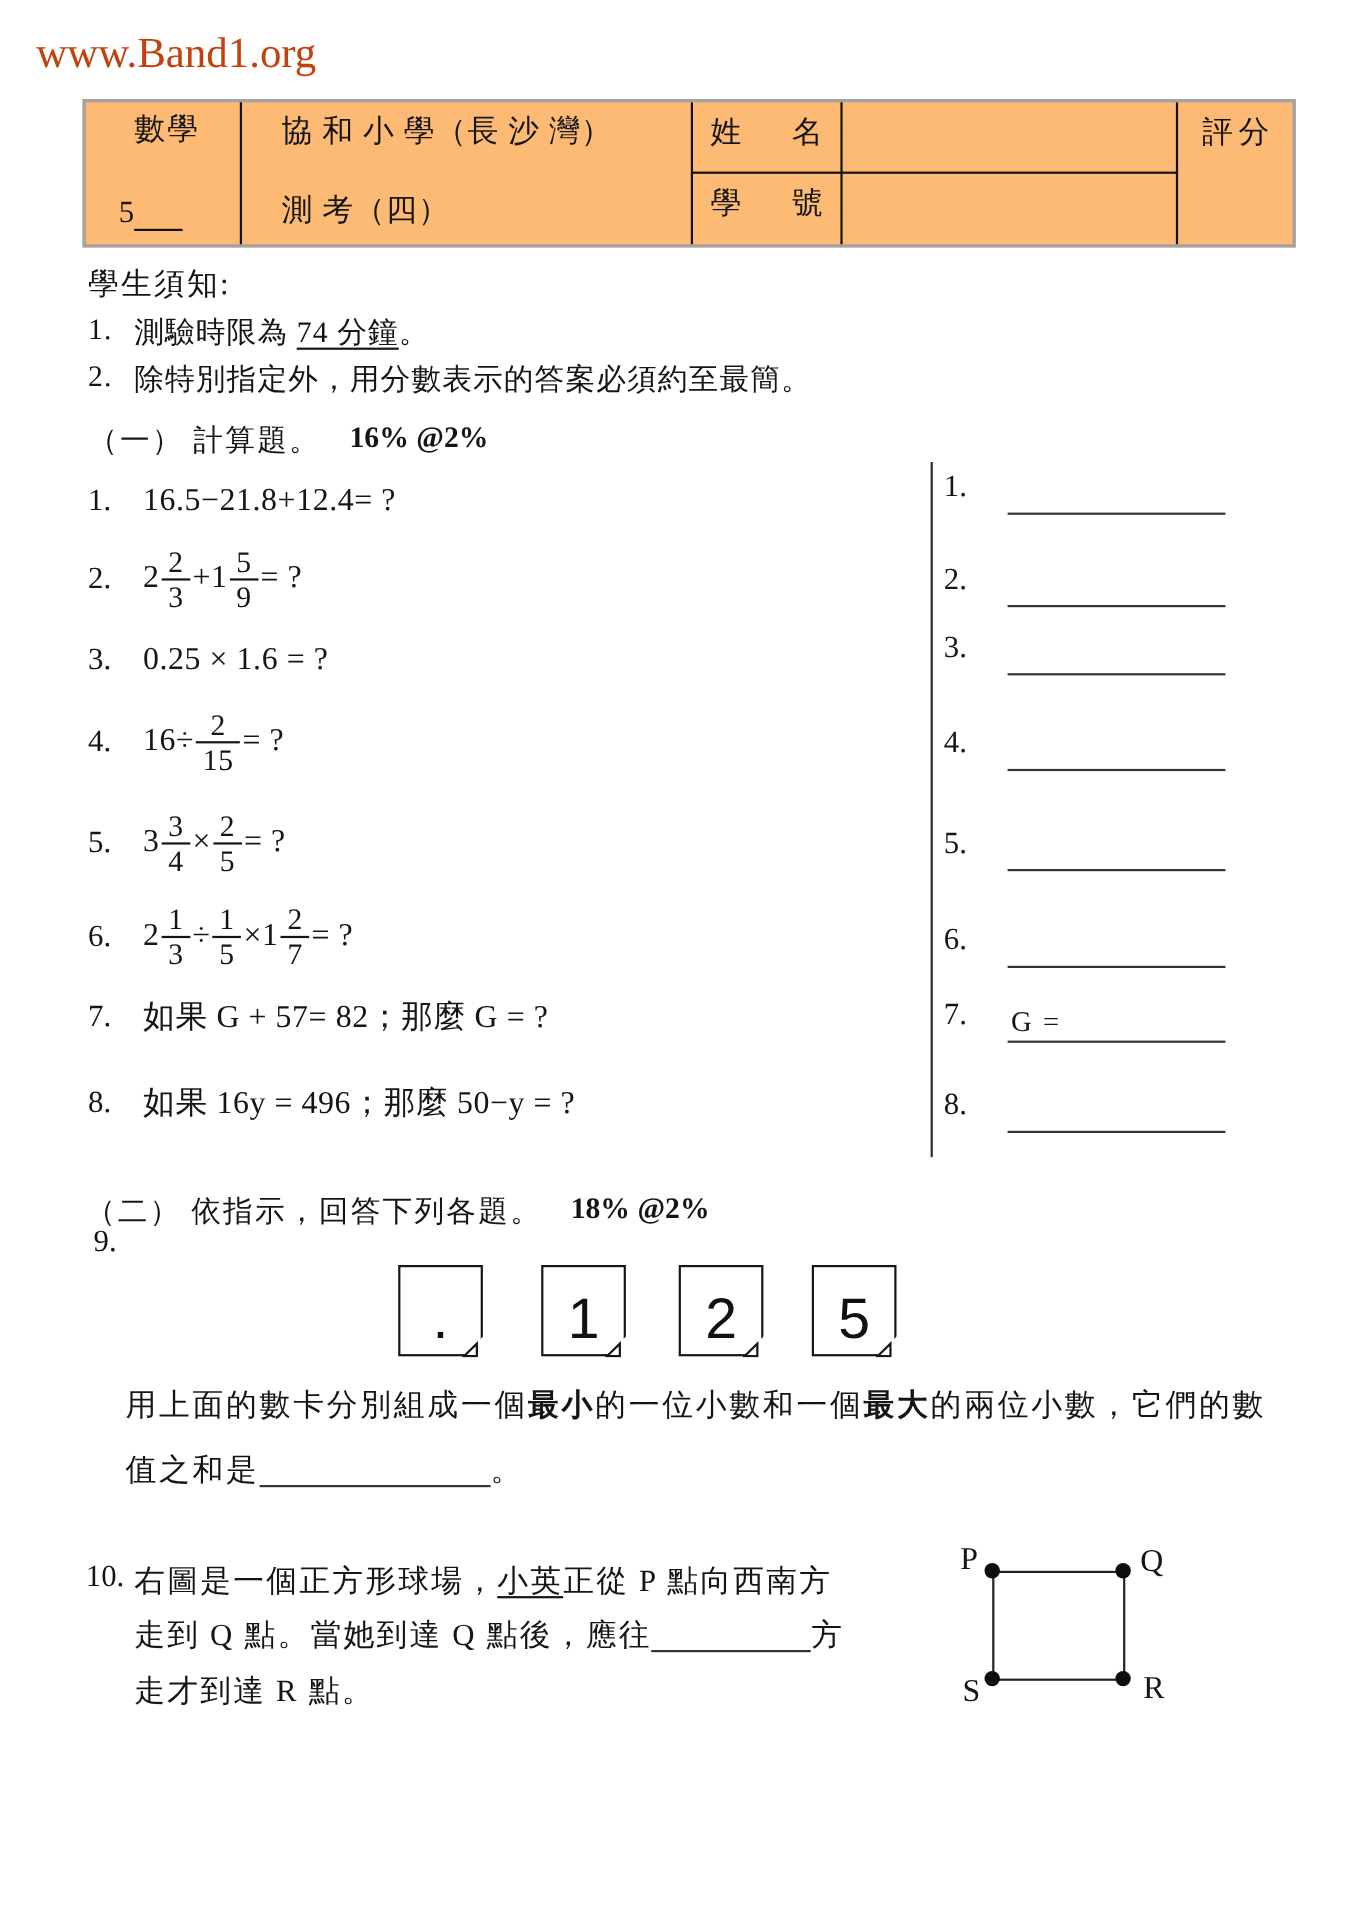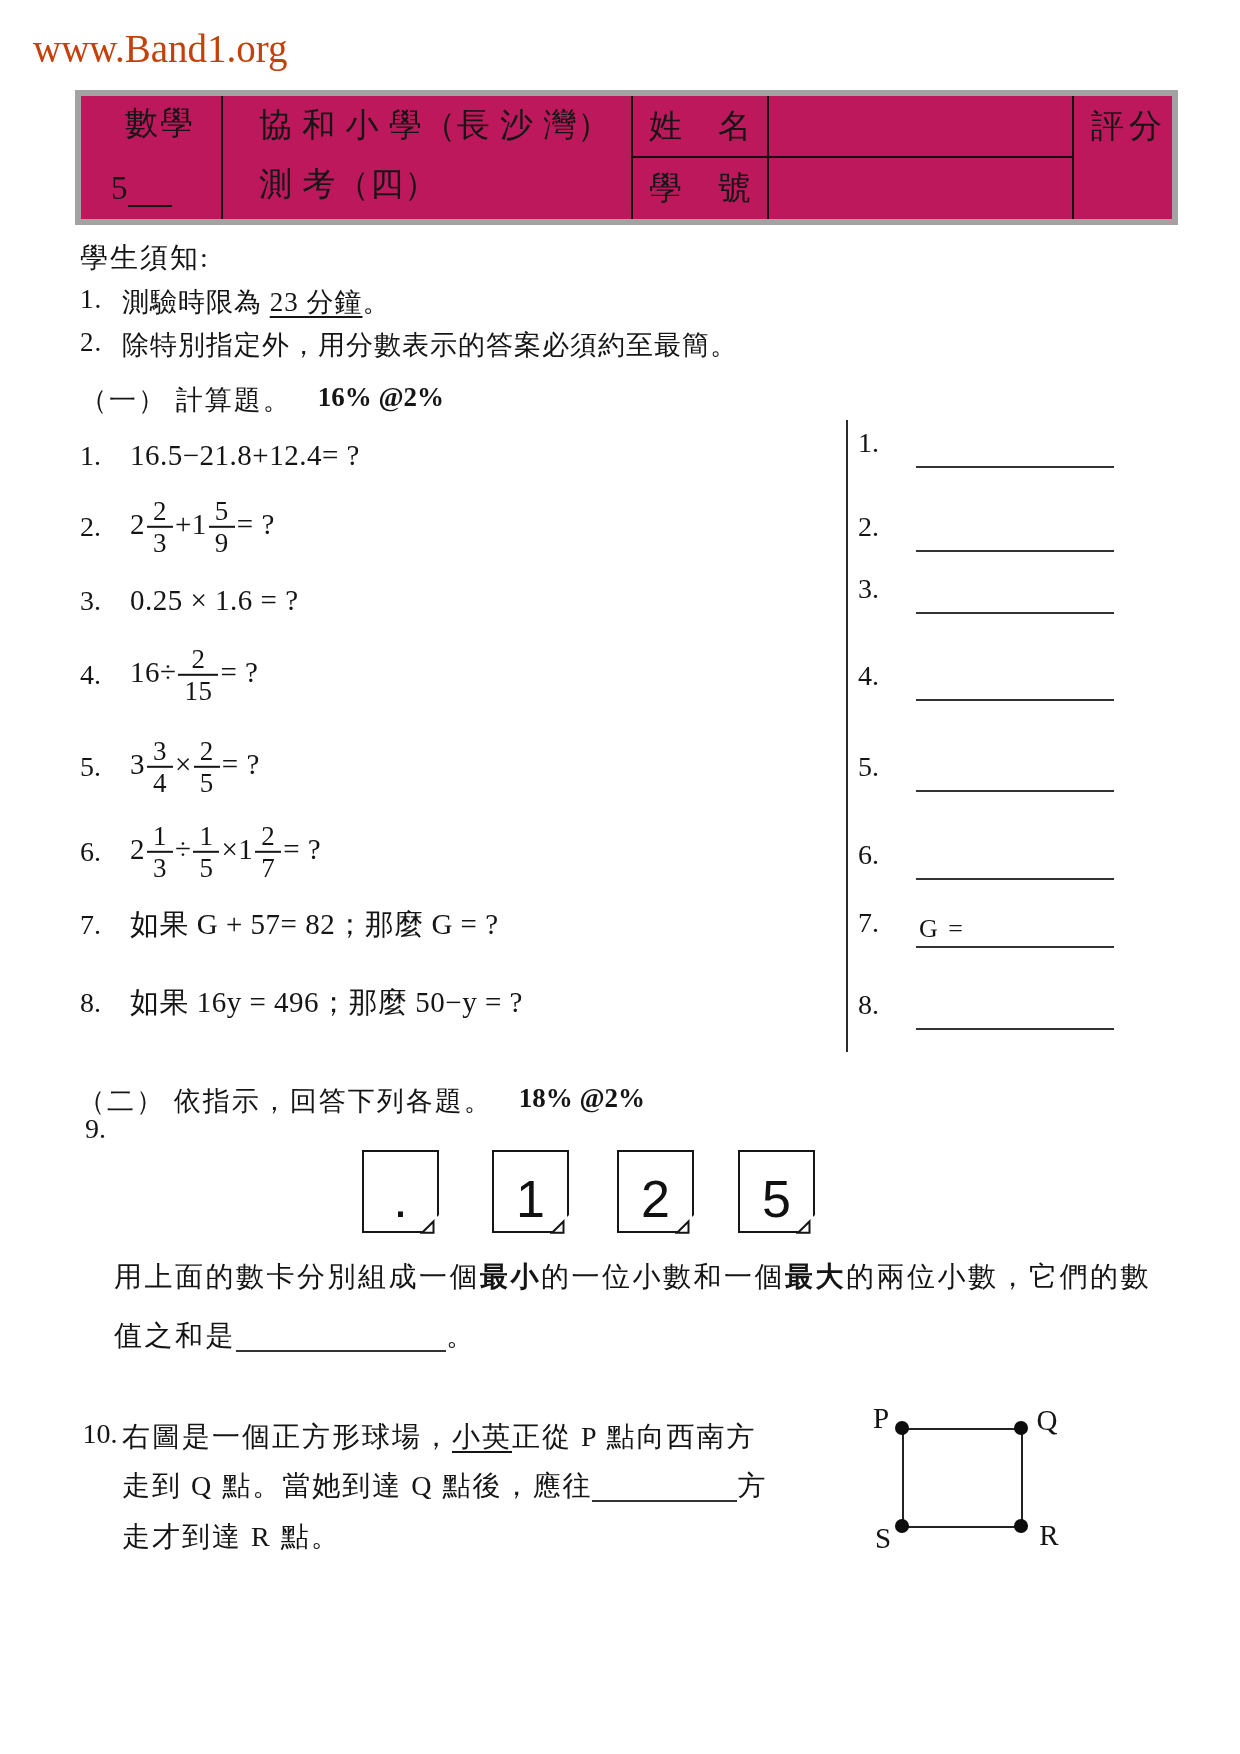--- a/index.html
+++ b/index.html
@@ -8,23 +8,23 @@
     font-family:"Liberation Serif","DejaVu Serif",serif;color:#151515;
     overflow:hidden;margin:0 auto;
   }
   .abs{position:absolute;}
 
   
   .site-url{left:33px;top:26px;font-family:Liberation Serif, serif;
     font-size:39px;color:#c2410c;}
 
   
-  .header-table{left:75px;top:90px;width:1103px;height:135px;border:6px solid #a3a3a3;
+  .header-table{left:75px;top:90px;width:1103px;height:135px;border:3px solid #a3a3a3;
     display:grid;grid-template-columns:142px 410px 136px 305px 110px;grid-template-rows:1fr 1fr;
-    box-sizing:border-box;background:#be185d;font-size:33px;}
+    box-sizing:border-box;background:#fdba74;font-size:28px;}
   .ht-cell{box-sizing:border-box;}
   .cell-subject{grid-column:1;grid-row:1/3;border-right:2.5px solid #111;
     display:flex;flex-direction:column;justify-content:space-between;padding:5px 0 12px 30px;}
   .cell-subject .subject{text-indent:14px;letter-spacing:2px;}
   .class-line{display:flex;align-items:flex-end;}
   .class-blank{display:inline-block;width:44px;border-bottom:2.5px solid #111;height:26px;}
   .cell-school{grid-column:2;grid-row:1/3;border-right:2.5px solid #111;
     display:flex;flex-direction:column;justify-content:space-between;padding:7px 0 12px 36px;letter-spacing:1px;}
   .cell-label{display:block;text-align:justify;text-align-last:justify;padding:8px 16px 0 16px;}
   .cell-name-label{grid-column:3;grid-row:1;border-right:2px solid #111;border-bottom:2.5px solid #111;}
@@ -98,21 +98,21 @@
     <div class="ht-cell cell-name-label cell-label">姓 名</div>
     <div class="ht-cell cell-name-value"></div>
     <div class="ht-cell cell-class-label cell-label">學 號</div>
     <div class="ht-cell cell-class-value"></div>
     <div class="ht-cell cell-score">評分</div>
   </div>
 
   <div class="abs notice-title">學生須知:</div>
   <div class="abs notice-row cn" style="left:80px;top:284px;">
     <span class="n-no">1.</span>
-    <span class="rich"><span>測驗時限為 </span><span class="ul">23 分鐘</span><span>。</span></span>
+    <span class="rich"><span>測驗時限為 </span><span class="ul">74 分鐘</span><span>。</span></span>
   </div>
   <div class="abs notice-row cn" style="left:80px;top:327px;">
     <span class="n-no">2.</span>
     <span class="rich"><span>除特別指定外，用分數表示的答案必須約至最簡。</span></span>
   </div>
 
   <div class="abs sec-heading" style="left:80px;top:382px;">
     <span>（一） 計算題。</span>
     <span class="marks">16% @2%</span>
   </div>
@@ -258,21 +258,21 @@
     <svg class="card-fold" width="20" height="20" viewBox="0 0 20 20">
       <polygon points="20,0 20,20 0,20" fill="#ffffff"></polygon>
       <path d="M2 18.8 L13.5 7.5 L13.5 18.8 Z" fill="#ffffff" stroke="#161616" stroke-width="2"></path>
     </svg>
   </div>
 
   <div class="abs rich" style="left:114px;top:1258px;font-size:28px;letter-spacing:2.5px;"><span>用上面的數卡分別組成一個</span><span class="bold">最小</span><span>的一位小數和一個</span><span class="bold">最大</span><span>的兩位小數，它們的數</span></div>
   <div class="abs rich" style="left:114px;top:1317px;font-size:28px;letter-spacing:2.5px;"><span>值之和是</span><span class="blank" style="width: 210px;"></span><span>。</span></div>
 
   <div class="abs" style="left:78px;top:1418px;display:flex;font-size:28px;letter-spacing:2px;">
-    <span style="width:44px;flex:none;letter-spacing:0;text-align:center;">10.</span>
+    <span style="width:44px;flex:none;letter-spacing:0;">10.</span>
     <span class="rich"><span>右圖是一個正方形球場，</span><span class="ul">小英</span><span>正從 P 點向西南方</span></span>
   </div>
   <div class="abs rich" style="left:122px;top:1467px;font-size:28px;letter-spacing:2px;"><span>走到 Q 點。當她到達 Q 點後，應往</span><span class="blank" style="width: 145px;"></span><span>方</span></div>
   <div class="abs rich" style="left:122px;top:1518px;font-size:28px;letter-spacing:2px;"><span>走才到達 R 點。</span></div>
 
   <div class="abs diagram">
     <div class="court"></div>
     <div class="dot" style="left:47px;top:30px;"></div>
     <div class="dot" style="left:166px;top:30px;"></div>
     <div class="dot" style="left:47px;top:128px;"></div>

